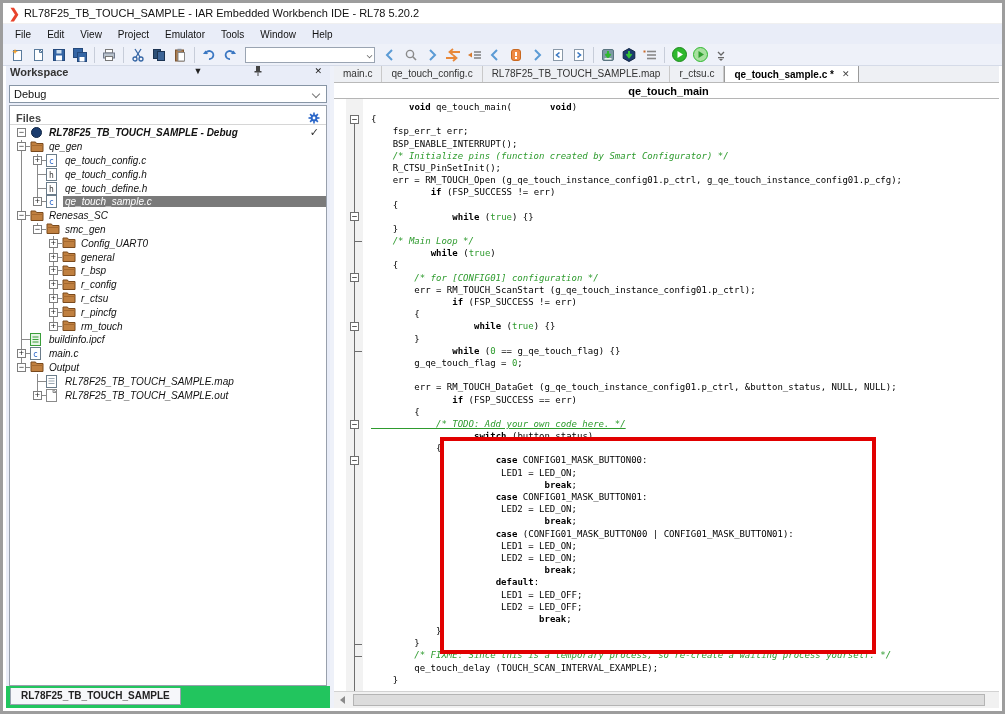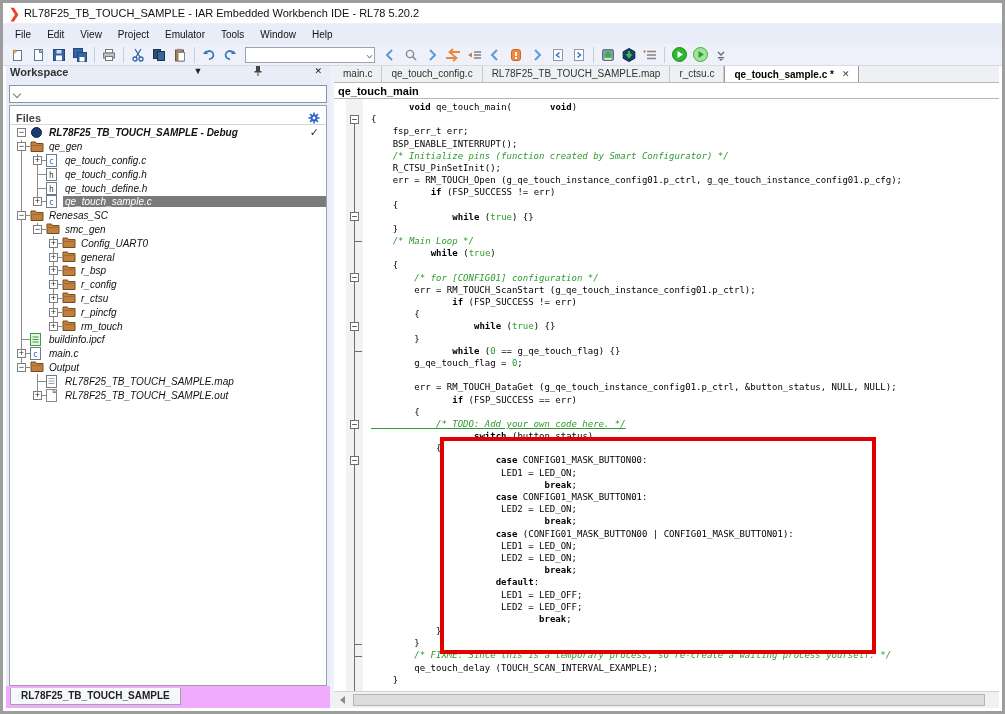--- a/index.html
+++ b/index.html
@@ -42,33 +42,33 @@
   .slot.guide::before { content:""; position:absolute; left:7px; top:0; bottom:0; border-left:1px solid #8a8a8a; }
   .slot.branch::after { content:""; position:absolute; left:8px; top:6.4px; width:8px; border-top:1px solid #8a8a8a; }
   .slot.branch.mid::before { content:""; position:absolute; left:7px; top:0; bottom:0; border-left:1px solid #8a8a8a; }
   .slot.branch.end::before { content:""; position:absolute; left:7px; top:0; height:7px; border-left:1px solid #8a8a8a; }
   .expander { position:absolute; left:3px; top:2.4px; width:9px; height:9px; background:#fff; border:1px solid #7e7e7e; font-size:9px; line-height:6px; text-align:center; color:#222; z-index:2; }
   .ticon { width:14px; height:13px; flex:none; margin-right:3px; display:flex; align-items:center; }
   .tlabel { font-size:10px; color:#111; white-space:nowrap; padding:0 2px;font-style:italic; }
   .trow.bold .tlabel { font-weight:bold; }
   .trow.selected .tlabel { background:#7a7a7a; color:#fff; flex:1; }
   .tcheck { position:absolute; right:7px; font-size:11px; color:#333; }
-  .ws-tabstrip { height:22px; background:#f0abfc; display:flex; align-items:flex-start; padding:2px 0 0 4px; }
+  .ws-tabstrip { height:22px; background:#22c55e; display:flex; align-items:flex-start; padding:2px 0 0 4px; }
   .ws-tab { background:#f6f7fa; border:1px solid #9aa3b0; border-top:none; font-size:10px; font-weight:bold; color:#222; padding:2px 10px 3px 10px; }
 
   
   .splitter { width:4px; background:#eef1f9; }
 
   
   .editor { flex:1; position:relative; background:#fff; display:flex; flex-direction:column; overflow:hidden; }
   .tabbar { height:17px; background:#eef0f4; border-bottom:1px solid #b9b9b9; display:flex; align-items:flex-end; }
   .etab { height:17px; display:flex; align-items:center; padding:0 9px; font-size:10px; color:#333; border-right:1px solid #c9c9c9; background:#eef0f4; white-space:nowrap; }
   .etab.active { background:#ffffff; font-weight:bold; border:1px solid #9a9a9a; border-bottom:none; color:#000; }
   .etab .close { margin-left:8px; font-size:9px; color:#444; font-weight:normal; }
-  .funcbar { height:16px; background:#fff; border-bottom:1px solid #b5b5b5; display:flex; align-items:center; padding-left:4px; }
+  .funcbar { height:16px; background:#fff; border-bottom:1px solid #b5b5b5; display:flex; align-items:center; padding-left:4px;justify-content:center; }
   .funcname { font-size:11px; font-weight:bold; color:#000; }
 
   .code-area { flex:1; position:relative; overflow:hidden; background:#fff; }
   .fold-margin { position:absolute; left:12px; top:0; bottom:0; width:17px; background:#f2f2f2; }
   .fold-vline { position:absolute; border-left:1px solid #6e6e6e; left:8px; }
   .fold-box { position:absolute; left:4px; width:9px; height:9px; background:#fff; border:1px solid #6e6e6e; font-size:9px; line-height:6px; text-align:center; color:#222; z-index:2; font-family:"DejaVu Sans Mono",monospace; }
   .fold-tick { position:absolute; left:8px; width:8px; border-top:1px solid #6e6e6e; }
   .code { position:absolute; left:37px; top:2px; right:0; font-family:"DejaVu Sans Mono",monospace; font-size:9px; }
   .cl { height:12.2px; line-height:12.2px; white-space:pre; }
   .cl .k { font-weight:bold; color:#000;margin-left:38px; }
@@ -298,20 +298,21 @@
         <span class="ws-hicon">
           <svg width="8" height="10" viewBox="0 0 8 10">
               <rect x="2" y="0" width="4" height="5" fill="#444"></rect>
               <rect x="0.5" y="5" width="7" height="1.5" fill="#444"></rect>
               <rect x="3.5" y="6.5" width="1" height="3.5" fill="#444"></rect>
             </svg>
         </span>
         <span class="ws-hicon">✕</span>
       </div>
       <div class="ws-combo">
+        <span class="ws-combo-label">Debug</span>
         <span class="dd"></span>
       </div>
       <div class="files-box">
         <div class="files-header">
           <span class="files-title">Files</span>
           <span>
             <svg width="12" height="12" viewBox="0 0 12 12">
                 <g stroke="#2a66c8" stroke-width="1.6">
                   <line x1="6" y1="0.5" x2="6" y2="11.5"></line>
                   <line x1="0.5" y1="6" x2="11.5" y2="6"></line>

